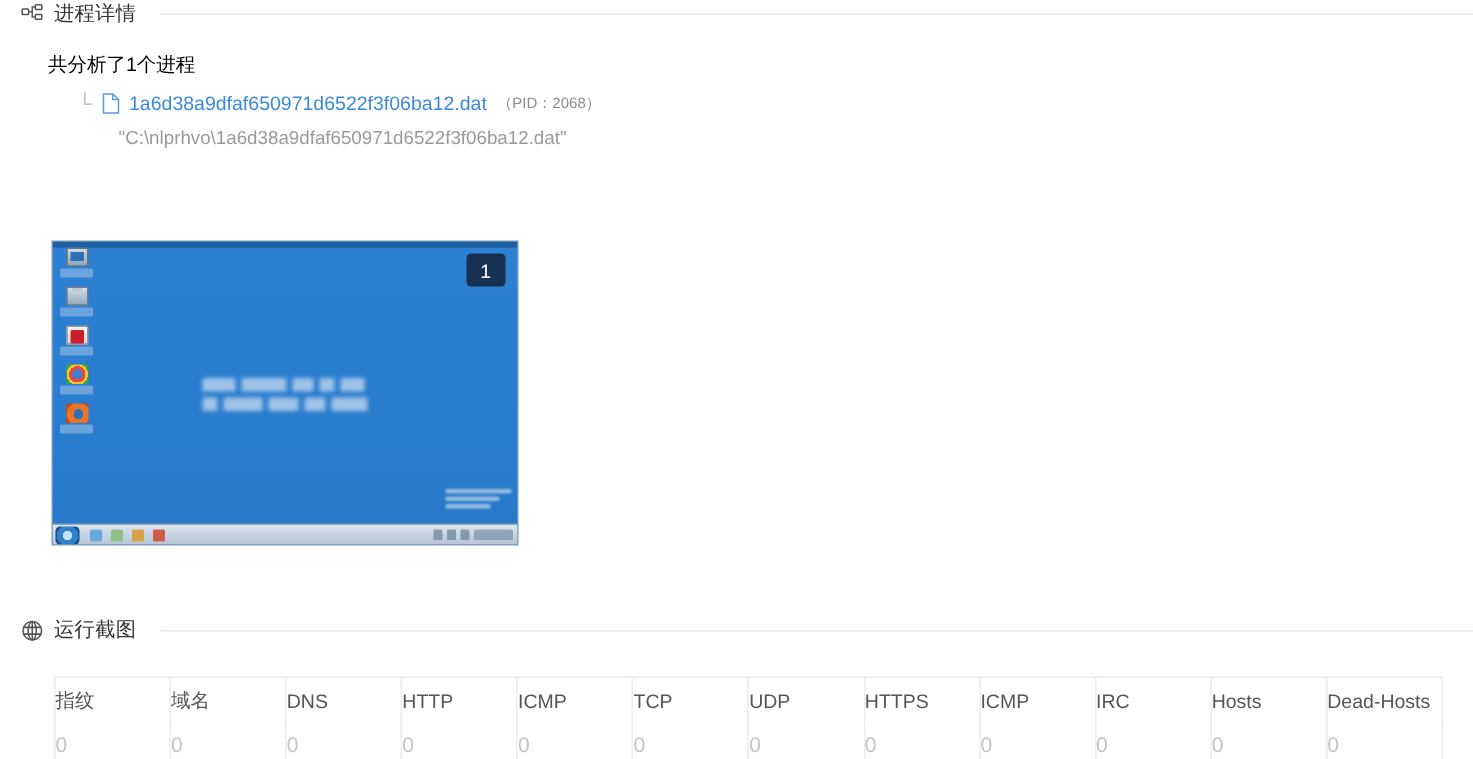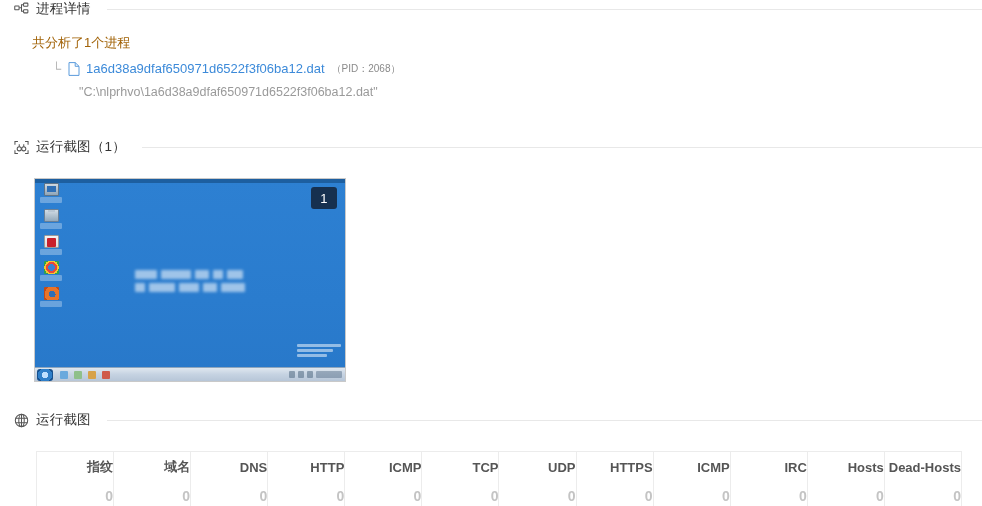--- a/index.html
+++ b/index.html
@@ -36,21 +36,21 @@
     height: 1px;
     background: #e8e8e8;
     margin-left: 9px;
   }
 
   
   #sec-process { position: absolute; left: 14px; top: 0px; width: 968px; }
   .proc-body { margin-top: 16px; padding-left: 18px; }
   .proc-count {
     font-size: 13px;
-    color: #a16207;
+    color: #000000;
   }
   .proc-tree {
     margin-top: 9px;
     padding-left: 20px;
     display: flex;
     align-items: center;
     gap: 0px;
   }
   .tree-elbow {
     width: 14px;
@@ -184,22 +184,22 @@
   
   #sec-net { position: absolute; left: 14px; top: 411px; width: 968px; }
   .net-table-wrap { margin-top: 22px; padding-left: 22px; }
   .net-table {
     border-collapse: collapse;
     width: 926px;
     table-layout: fixed;
   }
   .net-table th, .net-table td {
     border: 1px solid #ececec;
-    text-align: right;
-    font-weight: bold;
+    text-align: left;
+    font-weight: normal;
   }
   .net-table th {
     height: 31px;
     font-size: 13px;
     color: #555;
     border-bottom: none;
   }
   .net-table td {
     height: 28px;
     font-size: 14px;
@@ -239,32 +239,20 @@
         </span>
         <a class="proc-link" href="#">1a6d38a9dfaf650971d6522f3f06ba12.dat</a>
         <span class="proc-pid">（PID：2068）</span>
       </div>
 
       <div class="proc-path">"C:\nlprhvo\1a6d38a9dfaf650971d6522f3f06ba12.dat"</div>
     </div>
   </div>
 
   <div id="sec-shots">
-    <div class="section-head">
-      <span class="sh-icon">
-        <svg width="15" height="15" viewBox="0 0 16 16" fill="none" stroke="#555" stroke-width="1.1">
-          <path d="M1 5V1.6h3.2M11.8 1.6H15V5M15 11v3.4h-3.2M4.2 14.4H1V11"></path>
-          <circle cx="5.6" cy="9.4" r="2.2"></circle>
-          <circle cx="10.4" cy="9.4" r="2.2"></circle>
-          <path d="M5.6 4.6v2.6M10.4 4.6v2.6"></path>
-        </svg>
-      </span>
-      <span class="sh-title">运行截图（1）</span>
-      <span class="sh-rule"></span>
-    </div>
 
     <div class="shot-wrap">
       <div class="shot-frame">
         <div class="desk">
           <div class="desk-topstrip"></div>
 
           <div class="desk-icons">
             <div class="dicon">
               <div class="glyph g-computer"></div>
                 <div class="lbl"></div>

